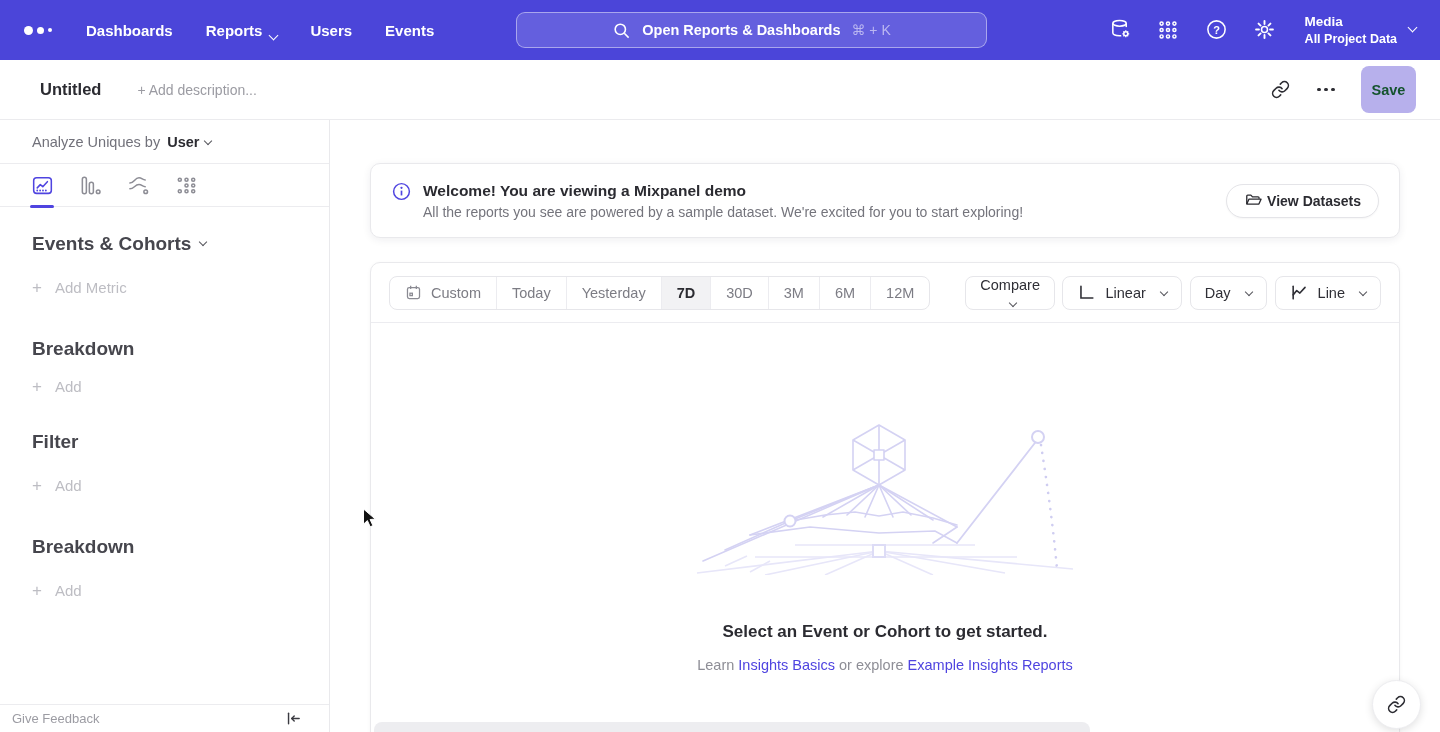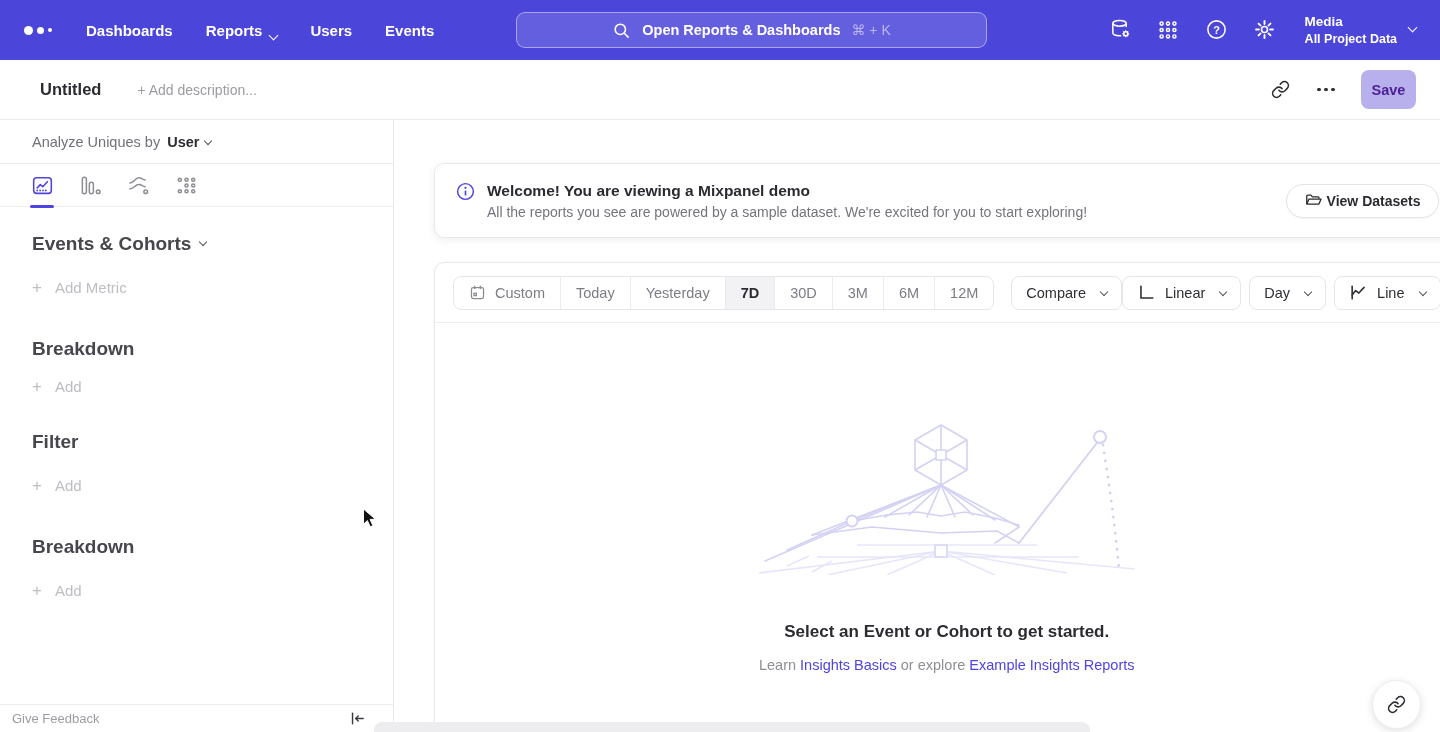--- a/index.html
+++ b/index.html
@@ -32,27 +32,27 @@
   .project .chev { margin-left:12px; }
 
   
   .subheader { height:60px; display:flex; align-items:center; padding:0 24px 0 40px; border-bottom:1px solid #ebebee; background:#fff; }
   .report-title { font-size:16.5px; font-weight:700; color:#2b2b31; cursor:text; }
   .report-desc { margin-left:36px; font-size:14px; color:#9b9ba2; cursor:text; }
   .subheader-right { margin-left:auto; display:flex; align-items:center; gap:24px; }
   .icon-btn { width:22px; height:22px; display:flex; align-items:center; justify-content:center; color:#2d2d33; cursor:pointer; }
   .dots { display:flex; gap:3.5px; }
   .dots i { width:3.5px; height:3.5px; border-radius:50%; background:#2d2d33; }
-  .save-btn { width:55px; height:39px; border:none; border-radius:8px; background:#b7b0ec; color:#4c1d95; font-size:14.5px; font-weight:600; font-family:inherit; cursor:default; }
+  .save-btn { width:55px; height:47px; border:none; border-radius:8px; background:#b7b0ec; color:#14532d; font-size:14.5px; font-weight:600; font-family:inherit; cursor:default; }
 
   
   .body { display:flex; height:612px; }
 
   
-  .sidebar { width:394px; flex-shrink:0; border-right:1px solid #e9e9ec; position:relative; background:#fff; }
+  .sidebar { width:330px; flex-shrink:0; border-right:1px solid #e9e9ec; position:relative; background:#fff; }
   .analyze-row { height:44px; padding:0 32px; border-bottom:1px solid #ececef; display:flex; align-items:center; font-size:14.5px; }
   .analyze-label { color:#71717a; }
   .analyze-value { margin-left:7px; color:#2b2b31; font-weight:700; display:flex; align-items:center; cursor:pointer; }
   .analyze-value .chev { color:#55555c; }
   .view-tabs { height:43px; padding:0 30px; border-bottom:1px solid #ececef; display:flex; align-items:center; gap:24px; position:relative; }
   .vtab { width:24px; height:24px; color:#8d8d95; display:flex; align-items:center; justify-content:center; cursor:pointer; }
   .vtab.active { color:#4f44e0; }
   .tab-underline { position:absolute; left:30px; bottom:-2px; width:24px; height:3px; border-radius:2px; background:#4f44e0; }
   .section-title { margin:26px 32px 0; font-size:19px; font-weight:700; color:#46464d; display:flex; align-items:center; }
   .section-title .chev { color:#55555c; width:6px; height:6px; margin-left:9px; }
@@ -83,21 +83,21 @@
   .controls-row { height:60px; display:flex; align-items:center; padding:0 18px; border-bottom:1px solid #ececf0; }
   .seg-group { display:flex; align-items:stretch; height:34px; border:1px solid #e6e6ea; border-radius:8px; overflow:hidden; background:#fff; }
   .seg { display:flex; align-items:center; gap:9px; padding:0 15px; font-size:14.5px; color:#7c7c84; cursor:pointer; white-space:nowrap; }
   .seg + .seg { border-left:1px solid #ececf0; }
   .seg.selected { background:#f2f2f4; color:#2b2b31; font-weight:600; }
   .seg .cal-icon { width:17px; height:17px; color:#8a8a92; display:flex; }
   .ctl-btn { height:34px; border:1px solid #e6e6ea; border-radius:8px; background:#fff; display:flex; align-items:center; gap:9px;
     padding:0 14px; font-size:14.5px; color:#2f2f36; font-weight:500; cursor:pointer; font-family:inherit; }
   .ctl-btn .chev { color:#55555c; }
   .ctl-btn .g-icon { width:19px; height:19px; color:#2f2f36; display:flex; }
-  .compare-btn { margin-left:17px; }
+  .compare-btn { margin-left:35px;flex-direction:column; }
   .right-controls { margin-left:auto; display:flex; align-items:center; gap:8px; }
 
   .empty-state { text-align:center; padding-top:100px; }
   .illustration { display:block; margin:0 auto; }
   .empty-title { margin-top:47px; font-size:17px; font-weight:700; color:#2b2b31; }
   .empty-sub { margin-top:15px; font-size:14.5px; color:#8e8e96; }
   .empty-sub .lnk { color:#4f44e0; cursor:pointer; }
 
   .bottom-strip { position:absolute; left:374px; top:722px; width:716px; height:16px; background:#ededf0; border-radius:8px 8px 0 0; z-index:5; }
   .float-link-btn { position:absolute; left:1372px; top:680px; width:49px; height:49px; border-radius:50%; background:#fff;

